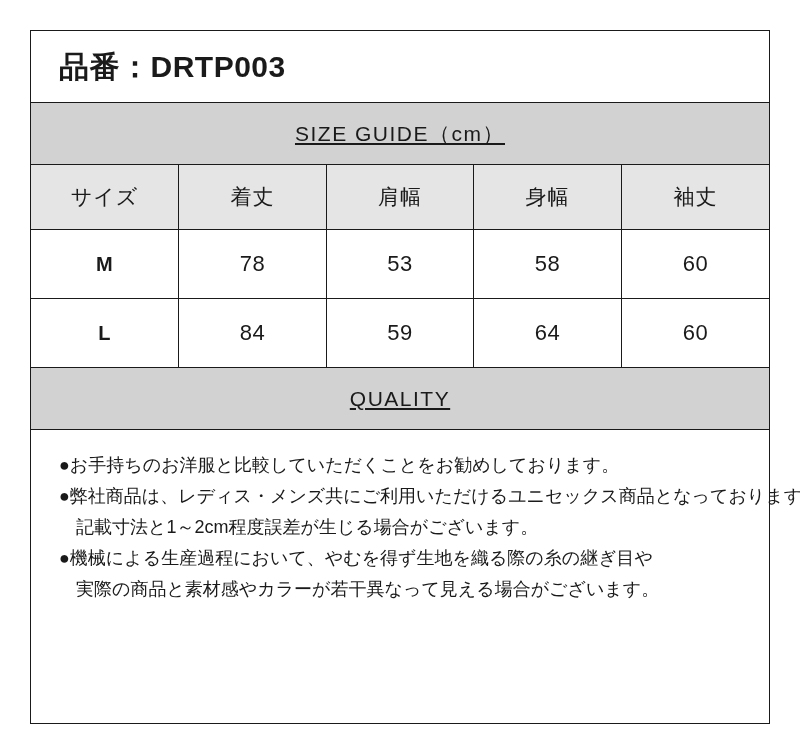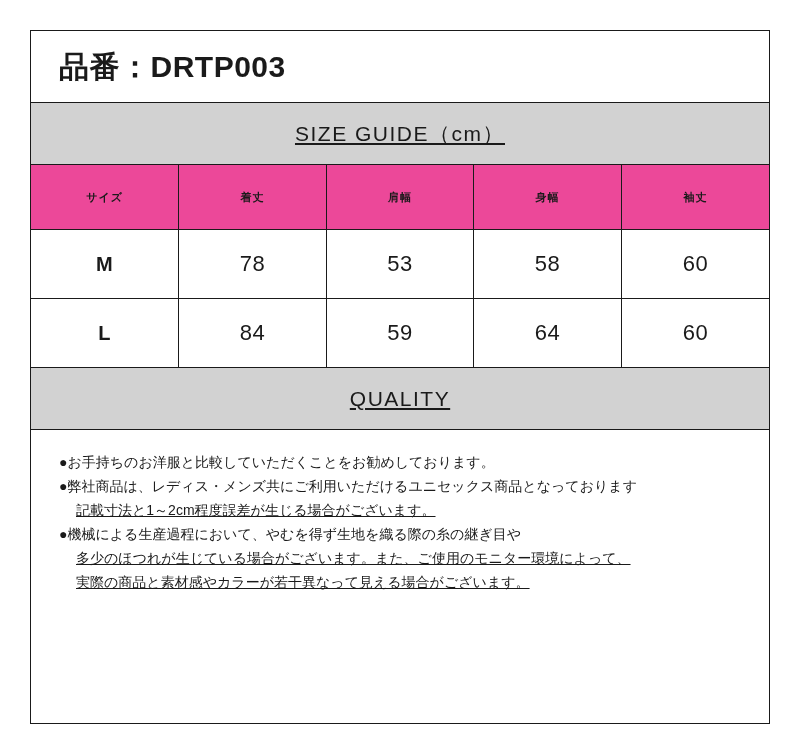--- a/index.html
+++ b/index.html
@@ -83,23 +83,23 @@
     text-align: center;
     vertical-align: middle;
     font-weight: normal;
   }
   .size-table th:last-child,
   .size-table td:last-child {
     border-right: none;
   }
   .size-table thead th {
     height: 62px;
-    background: #ec4899;
-    font-size: 11px;
-    font-weight: bold;
+    background: #e5e5e5;
+    font-size: 21px;
+    font-weight: normal;
     letter-spacing: 1px;
   }
   .size-table tbody td {
     height: 66px;
     font-size: 22px;
     background: #ffffff;
     letter-spacing: 0.5px;
   }
   .size-table tbody td.head-col {
     font-weight: bold;
@@ -126,28 +126,27 @@
   .quality-text div { white-space: pre; }
 
   
   .notes {
     box-sizing: border-box;
     flex: 1;
     padding: 20px 28px 0 28px;
     background: #ffffff;
   }
   .note-line {
-    font-size: 14px;
+    font-size: 18px;
     line-height: 1.72;
     color: #1a1a1a;
     white-space: pre;
   }
   .note-line.indent {
     padding-left: 17px;
-    text-decoration: underline;
   }
 </style>
 </head>
 <body>
 
 <div class="page">
   <div class="sheet">
 
     <div class="code-row">
       <span class="code-label">品番：</span>
@@ -185,18 +184,17 @@
     </table>
 
     <div class="banner">QUALITY</div>
 
 
     <div class="notes">
       <div class="note-line">●お手持ちのお洋服と比較していただくことをお勧めしております。</div>
       <div class="note-line">●弊社商品は、レディス・メンズ共にご利用いただけるユニセックス商品となっております</div>
       <div class="note-line indent">記載寸法と1～2cm程度誤差が生じる場合がございます。</div>
       <div class="note-line">●機械による生産過程において、やむを得ず生地を織る際の糸の継ぎ目や</div>
-      <div class="note-line indent">多少のほつれが生じている場合がございます。また、ご使用のモニター環境によって、</div>
       <div class="note-line indent">実際の商品と素材感やカラーが若干異なって見える場合がございます。</div>
     </div>
 
   </div>
 </div>
 
 </body></html>

